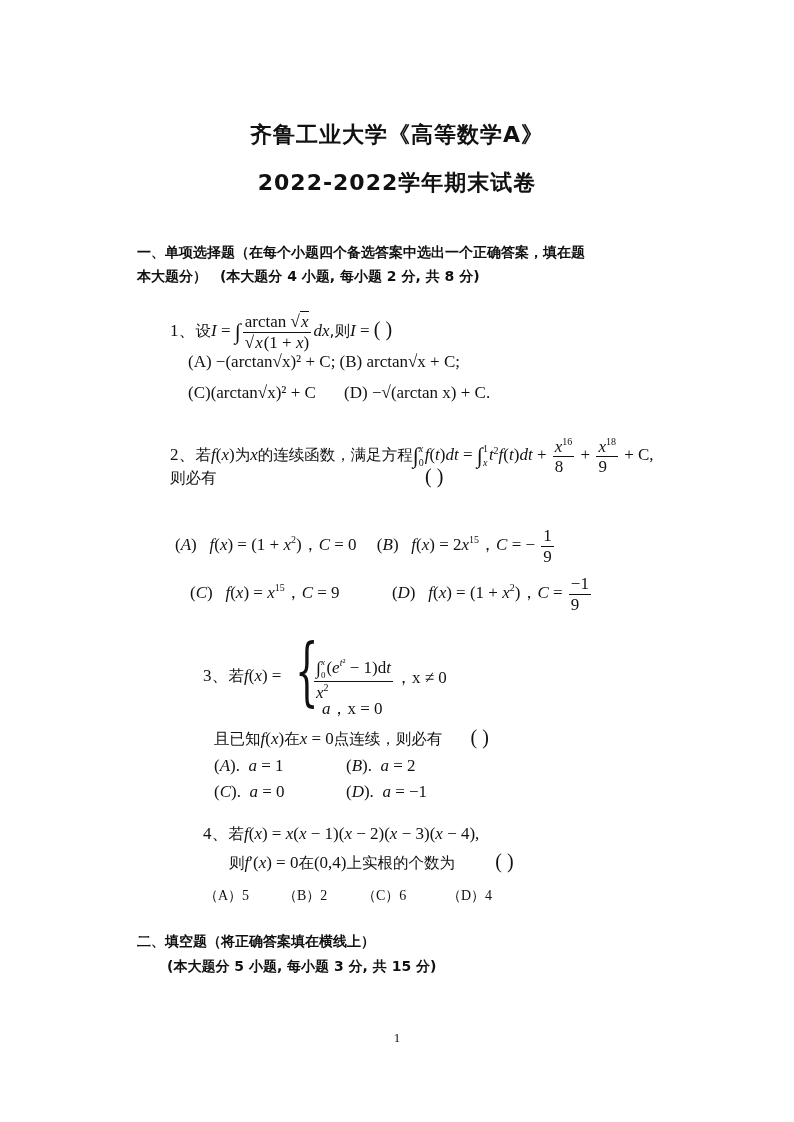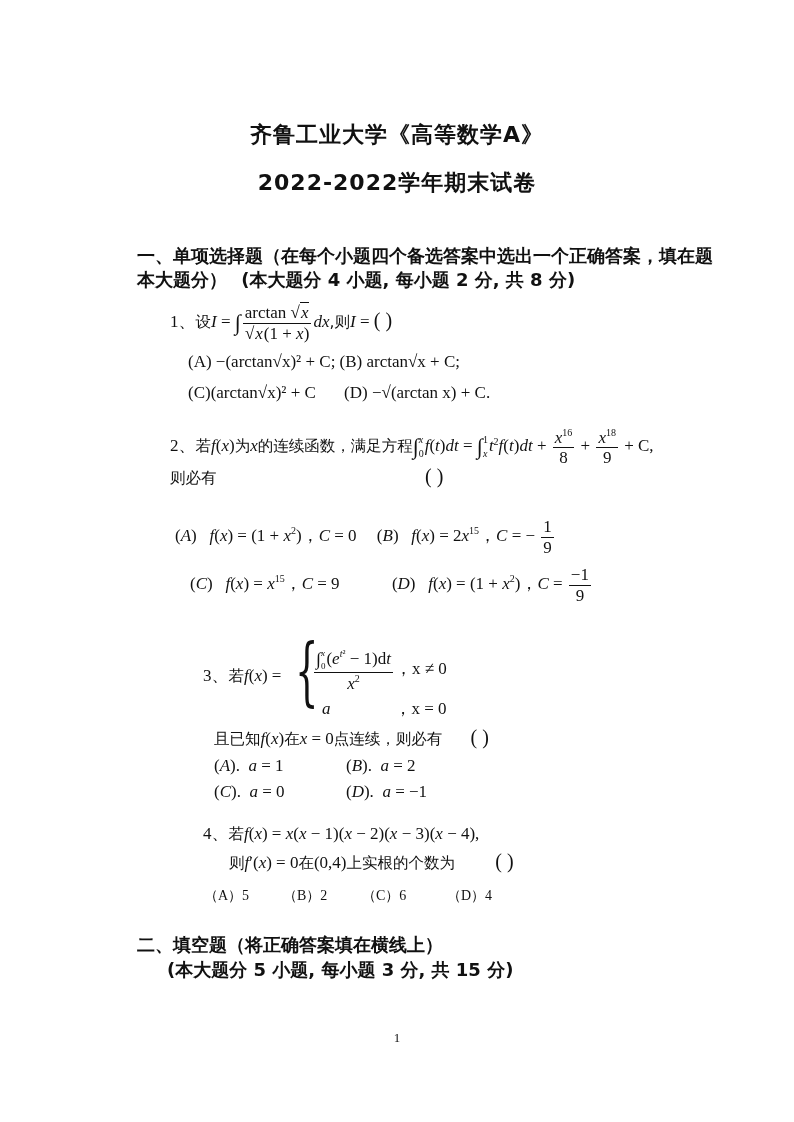--- a/index.html
+++ b/index.html
@@ -1,24 +1,24 @@
 <!DOCTYPE html>
 <html><head>
 <meta charset="utf-8">
 <style>
   html, body { margin: 0; padding: 0; background: #ffffff; }
   body { width: 794px; height: 1122px; position: relative; overflow: hidden;
          font-family: "Liberation Serif", "DejaVu Serif", serif; color: #111; }
   .abs { position: absolute; white-space: nowrap; }
   .title { font-family: "DejaVu Sans", sans-serif; font-weight: bold; font-size: 22px; letter-spacing: 1px; left: 0; width: 794px; text-align: center; }
-  .sec { font-family: "DejaVu Sans", sans-serif; font-weight: bold; font-size: 18px; }
+  .sec { font-family: "DejaVu Sans", sans-serif; font-weight: bold; font-size: 14px; }
   .q { font-size: 17px; }
   .cn { font-family: "DejaVu Sans", sans-serif; font-size: 15.5px; }
   i, .it { font-style: italic; }
-  .frac { display: inline-flex; flex-direction: column; align-items: center; vertical-align: middle; margin: 7px 2px; }
+  .frac { display: inline-flex; flex-direction: column; vertical-align: middle; margin: 16px 2px; }
   .frac .n { border-bottom: 1px solid #111; padding: 0 2px; line-height: 1.15; }
   .frac .d { line-height: 1.15; padding: 0 2px; }
   .sqrt { display: inline-block; }
   .sqrt .rad { border-top: 1px solid #111; padding: 0 1px; }
   .int { font-size: 22px; vertical-align: middle; position: relative; }
   .lim { display: inline-flex; flex-direction: column; font-size: 10px; vertical-align: middle; line-height: 1.4; margin-right: 1px; }
   sup { font-size: 10px; }
   .paren { font-size: 20px; }
   .pageno { font-size: 13px; left: 0; width: 794px; text-align: center; }
 </style>
@@ -89,21 +89,21 @@
 <div class="abs q" style="top:640px; left:312px;">
   <span class="frac">
       <span class="n"><span class="int" style="font-size:18px;">∫</span><span class="lim" style="font-size:9px;">
           <i>x</i>
           <span>0</span>
         </span>(<i>e</i><sup><i>t</i>²</sup> − 1)d<i>t</i></span>
       <span class="d"><i>x</i><sup>2</sup></span>
     </span><span>，x ≠ 0</span>
 </div>
 <div class="abs q" style="top:697px; left:322px;">
-  <i>a</i><span style="margin-left:64px;">，x = 0</span>
+  <i>a</i><span style="">，x = 0</span>
 </div>
 <div class="abs q" style="top:726px; left:214px;">
   <span class="cn">且已知</span><i>f</i>(<i>x</i>)<span class="cn">在</span><i>x</i> = 0<span class="cn">点连续，则必有</span>
   <span class="paren" style="margin-left:24px;">(    )</span>
 </div>
 <div class="abs q" style="top:756px; left:214px;">
   <span style="display:inline-block; width:132px;">(<i>A</i>). &nbsp;<i>a</i> = 1</span><span>(<i>B</i>). &nbsp;<i>a</i> = 2</span>
 </div>
 <div class="abs q" style="top:782px; left:214px;">
   <span style="display:inline-block; width:132px;">(<i>C</i>). &nbsp;<i>a</i> = 0</span><span>(<i>D</i>). &nbsp;<i>a</i> = −1</span>

